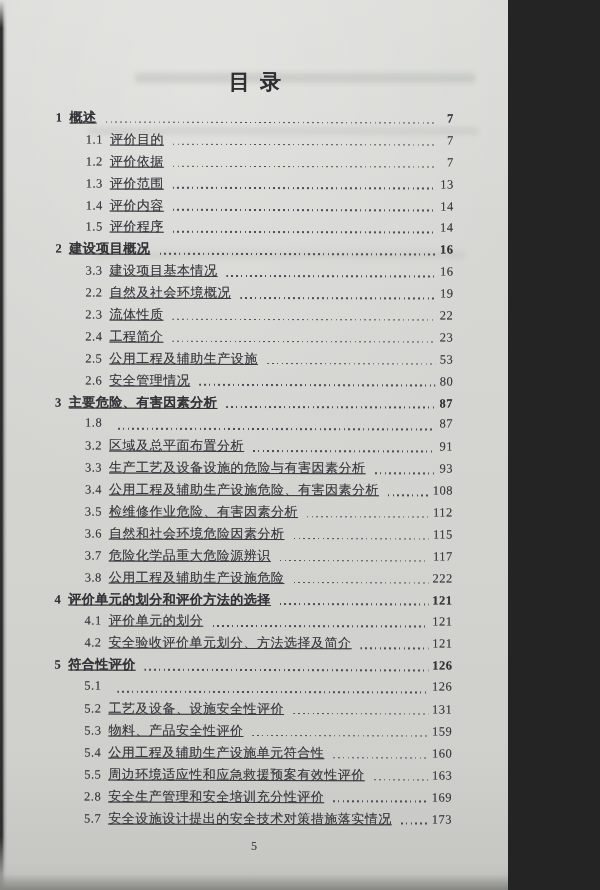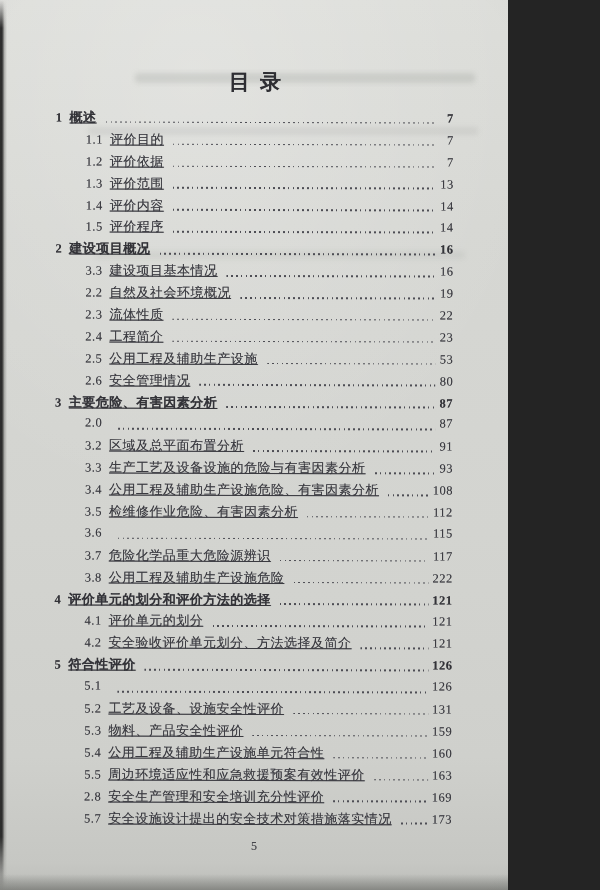--- a/index.html
+++ b/index.html
@@ -168,21 +168,21 @@
     <span class="dots"></span>
     <span class="pg">80</span>
   </div>
         <div class="row lvl1">
     <span class="num">3</span>
     <span class="label">主要危险、有害因素分析</span>
     <span class="dots"></span>
     <span class="pg">87</span>
   </div>
         <div class="row lvl2">
-    <span class="num">2.0</span>
+    <span class="num">1.8</span>
     <span class="dots"></span>
     <span class="pg">87</span>
   </div>
         <div class="row lvl2">
     <span class="num">3.2</span>
     <span class="label">区域及总平面布置分析</span>
     <span class="dots"></span>
     <span class="pg">91</span>
   </div>
         <div class="row lvl2">
@@ -198,20 +198,21 @@
     <span class="pg">108</span>
   </div>
         <div class="row lvl2">
     <span class="num">3.5</span>
     <span class="label">检维修作业危险、有害因素分析</span>
     <span class="dots"></span>
     <span class="pg">112</span>
   </div>
         <div class="row lvl2">
     <span class="num">3.6</span>
+    <span class="label">自然和社会环境危险因素分析</span>
     <span class="dots"></span>
     <span class="pg">115</span>
   </div>
         <div class="row lvl2">
     <span class="num">3.7</span>
     <span class="label">危险化学品重大危险源辨识</span>
     <span class="dots"></span>
     <span class="pg">117</span>
   </div>
         <div class="row lvl2">

